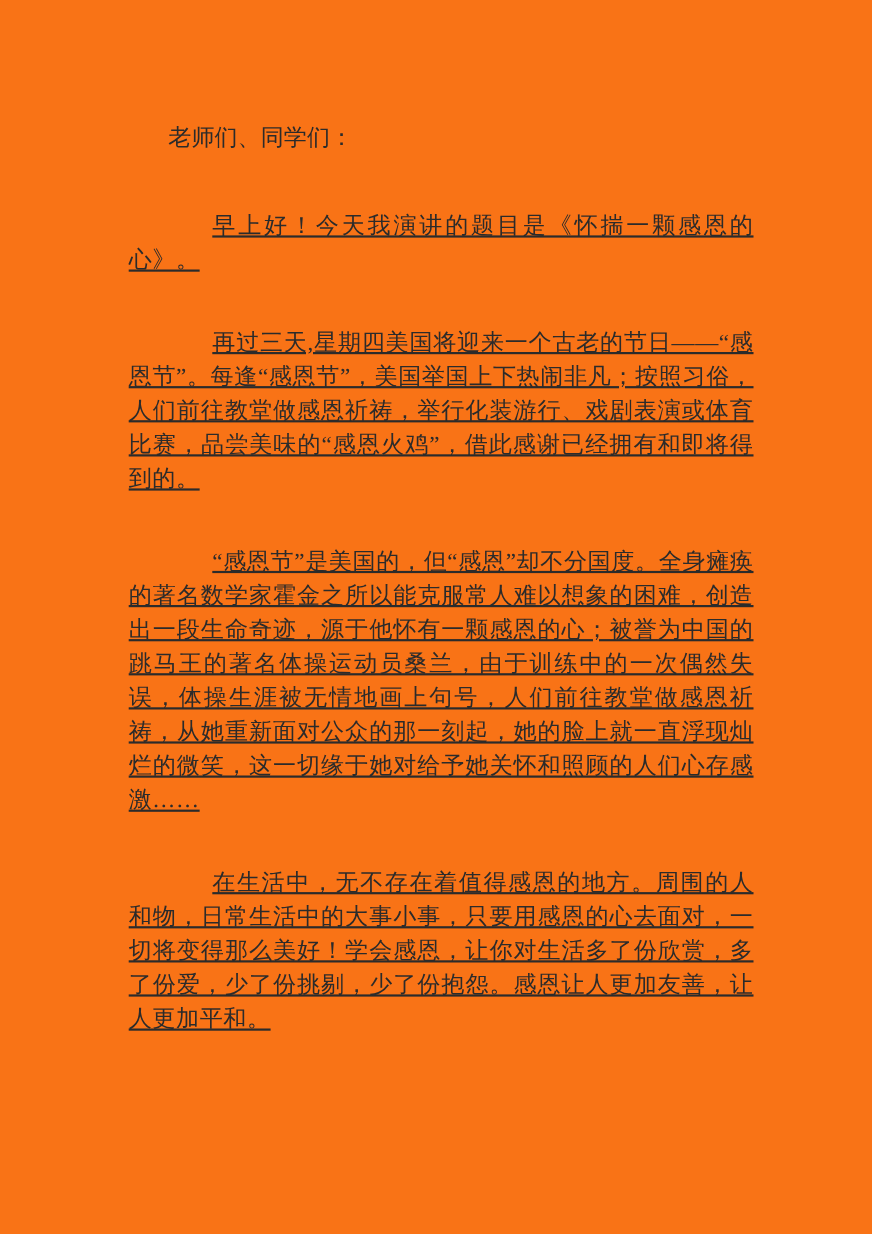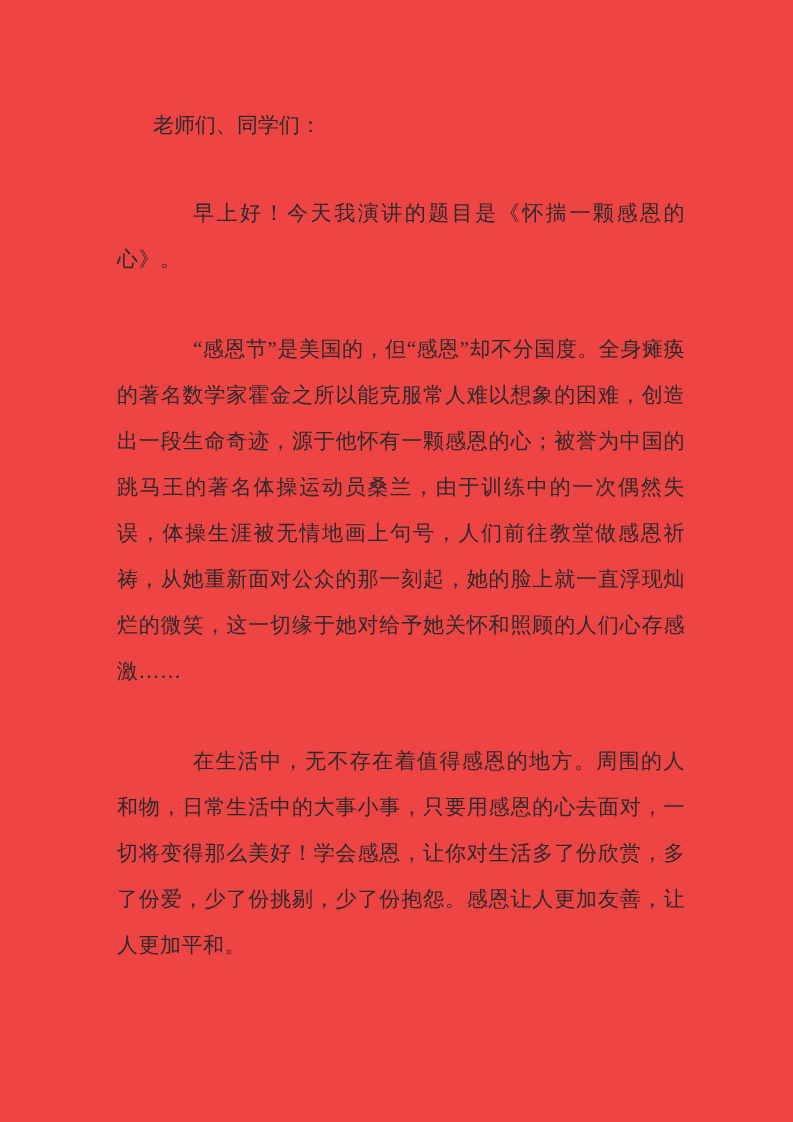--- a/index.html
+++ b/index.html
@@ -5,46 +5,48 @@
   html, body {
     margin: 0;
     padding: 0;
     background: #ffffff;
   }
   .page {
     position: relative;
     width: 793px;
     height: 1122px;
     box-sizing: border-box;
-    background: #ef4444;
+    background: #f97316;
     padding: 105px 108px 0 117px;
     font-family: "Liberation Serif", "DejaVu Serif", serif;
     font-size: 21px;
     color: #2b2b2b;
     overflow: hidden;
   }
   .greeting {
     margin: 0 0 44px 0;
     line-height: 41px;
     text-indent: 36px;
     text-align: left;
   }
   .para {
     margin: 0 0 44px 0;
-    line-height: 46px;
+    line-height: 31px;
     text-indent: 76px;
     text-align: justify;
     letter-spacing: 0.5px;
+    text-decoration: underline;
   }
 </style>
 </head>
 <body>
 
 <div class="page">
   <p class="greeting">老师们、同学们：</p>
 
   <p class="para">早上好！今天我演讲的题目是《怀揣一颗感恩的心》。</p>
 
+  <p class="para">再过三天,星期四美国将迎来一个古老的节日——“感恩节”。每逢“感恩节”，美国举国上下热闹非凡；按照习俗，人们前往教堂做感恩祈祷，举行化装游行、戏剧表演或体育比赛，品尝美味的“感恩火鸡”，借此感谢已经拥有和即将得到的。</p>
 
   <p class="para">“感恩节”是美国的，但“感恩”却不分国度。全身瘫痪的著名数学家霍金之所以能克服常人难以想象的困难，创造出一段生命奇迹，源于他怀有一颗感恩的心；被誉为中国的跳马王的著名体操运动员桑兰，由于训练中的一次偶然失误，体操生涯被无情地画上句号，人们前往教堂做感恩祈祷，从她重新面对公众的那一刻起，她的脸上就一直浮现灿烂的微笑，这一切缘于她对给予她关怀和照顾的人们心存感激……</p>
 
   <p class="para">在生活中，无不存在着值得感恩的地方。周围的人和物，日常生活中的大事小事，只要用感恩的心去面对，一切将变得那么美好！学会感恩，让你对生活多了份欣赏，多了份爱，少了份挑剔，少了份抱怨。感恩让人更加友善，让人更加平和。</p>
 </div>
 
 </body></html>

